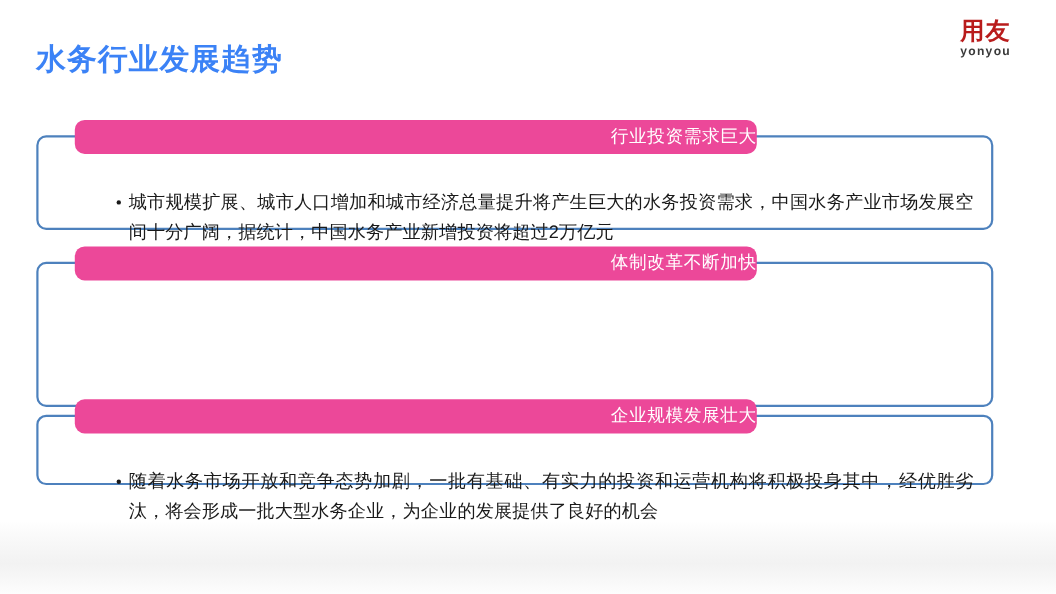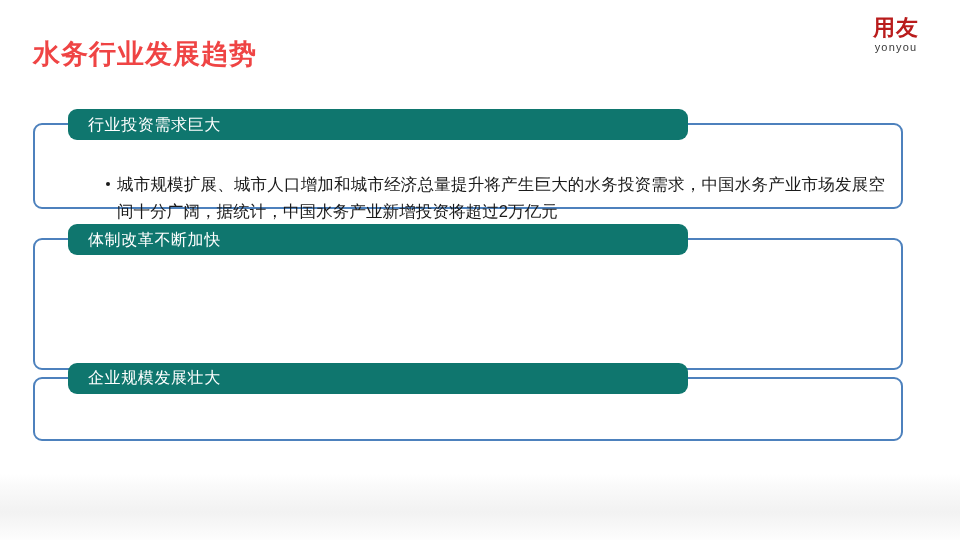--- a/index.html
+++ b/index.html
@@ -34,21 +34,21 @@
   }
 
   
   .slide-title {
     position: absolute;
     left: 33px;
     top: 19px;
     font-size: 27px;
     line-height: 34px;
     letter-spacing: 1px;
-    color: #ef4444;
+    color: #3b82f6;
     white-space: nowrap;
   }
 
   
   .logo {
     position: absolute;
     right: 25px;
     top: 17px;
     width: 78px;
     text-align: center;
@@ -59,21 +59,21 @@
     font-weight: bold;
     color: #b91c1c;
     letter-spacing: 1px;
     display: block;
     line-height: 22px;
   }
   .logo-en {
     display: block;
     margin-top: 2px;
     font-size: 11px;
-    font-weight: normal;
+    font-weight: bold;
     color: #3a3a3a;
     letter-spacing: 1.2px;
     line-height: 12px;
   }
 
   
   .block {
     position: absolute;
     left: 33px;
     width: 870px;
@@ -91,27 +91,28 @@
     box-sizing: border-box;
     background: #ffffff;
   }
 
   .block-header {
     position: absolute;
     left: 35px;
     top: 0;
     width: 620px;
     height: 31px;
-    background: #0f766e;
+    background: #ec4899;
     border-radius: 9px;
     box-sizing: border-box;
     display: flex;
     align-items: center;
     padding: 0 0 0 20px;
     z-index: 2;
+    justify-content: flex-end;
   }
   .block-header-label {
     color: #ffffff;
     font-size: 16px;
     line-height: 18px;
     letter-spacing: 0.6px;
     white-space: nowrap;
   }
 
   .block-body {
@@ -140,21 +141,21 @@
     top: 11px;
     width: 4px;
     height: 4px;
     background: #1a1a1a;
     border-radius: 50%;
   }
 
   
   #block-1 { top: 109px; height: 100px; }
   #block-2 { top: 224px; height: 146px; }
-  #block-3 { top: 363px; height: 78px; font-family: Liberation Mono, monospace; }
+  #block-3 { top: 363px; height: 78px; }
 </style>
 </head>
 <body>
 
 <div class="slide">
 
   <h1 class="slide-title">水务行业发展趋势</h1>
 
   <div class="logo">
     <span class="logo-cn">用友</span>
@@ -179,16 +180,22 @@
     <div class="block-header">
       <span class="block-header-label">体制改革不断加快</span>
     </div>
   </section>
 
   <section class="block" id="block-3">
     <div class="block-frame"></div>
     <div class="block-header">
       <span class="block-header-label">企业规模发展壮大</span>
     </div>
+    <div class="block-body">
+      <p class="bullet-row">
+        <span class="bullet-dot"></span>
+        <span>随着水务市场开放和竞争态势加剧，一批有基础、有实力的投资和运营机构将积极投身其中，经优胜劣汰，将会形成一批大型水务企业，为企业的发展提供了良好的机会</span>
+      </p>
+    </div>
   </section>
 
   <div class="slide-footer-gradient"></div>
 </div>
 
 </body></html>

